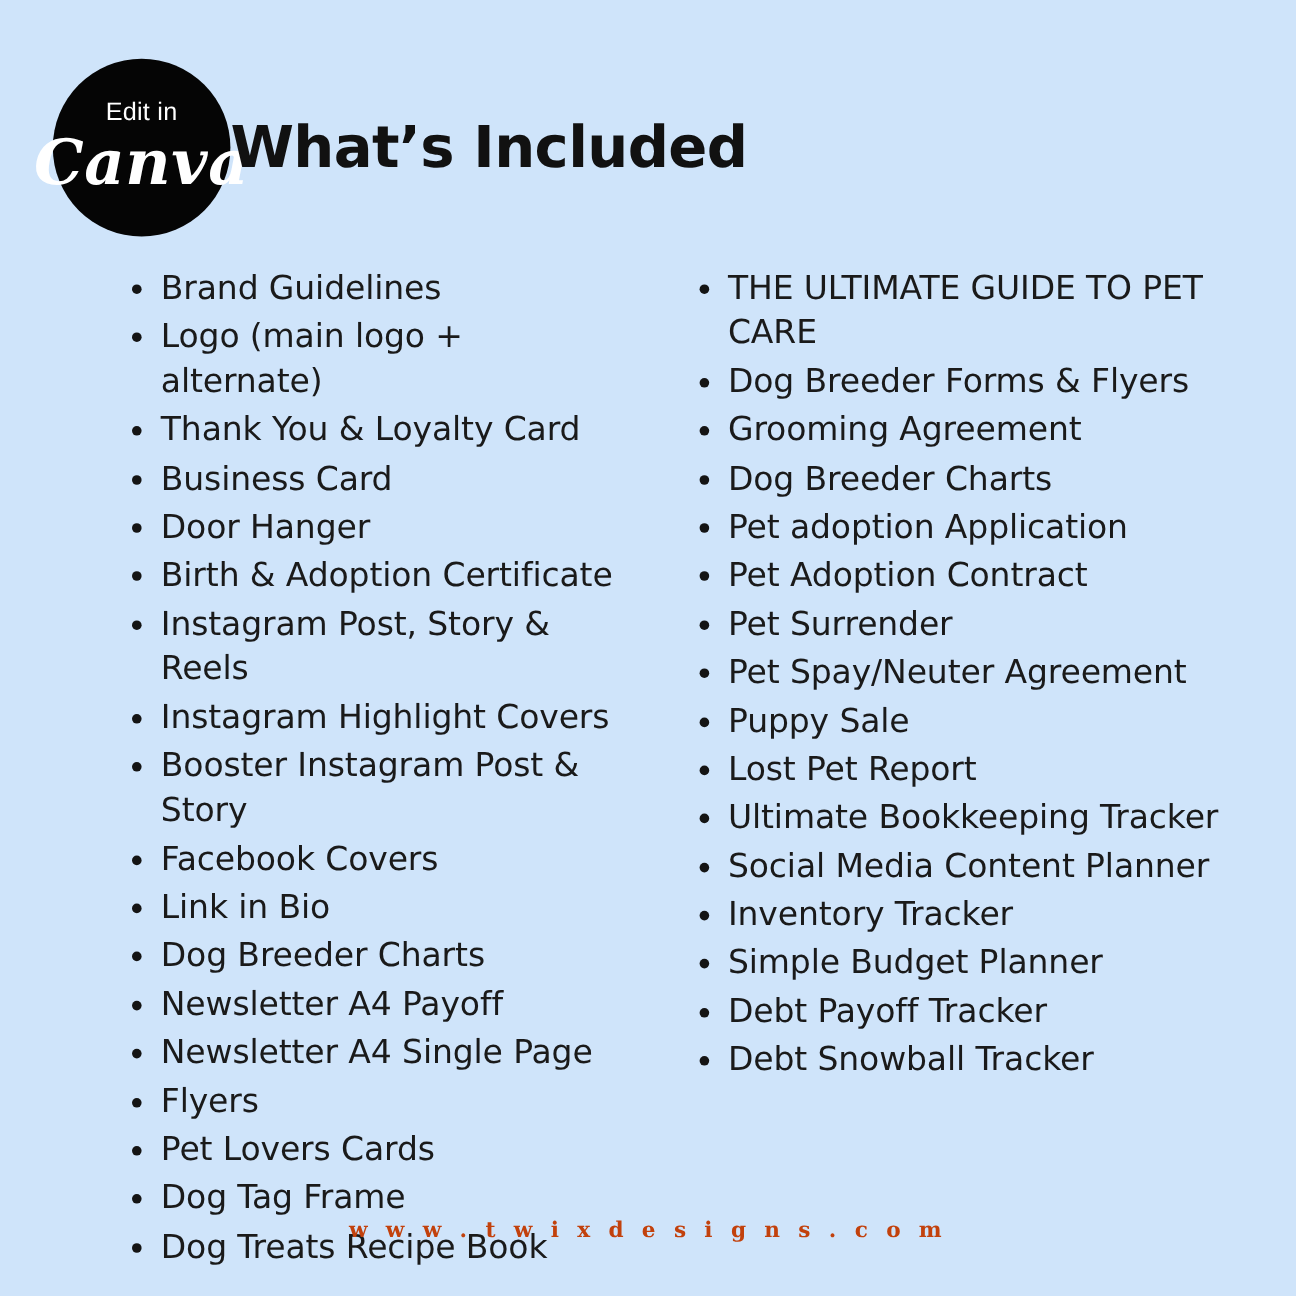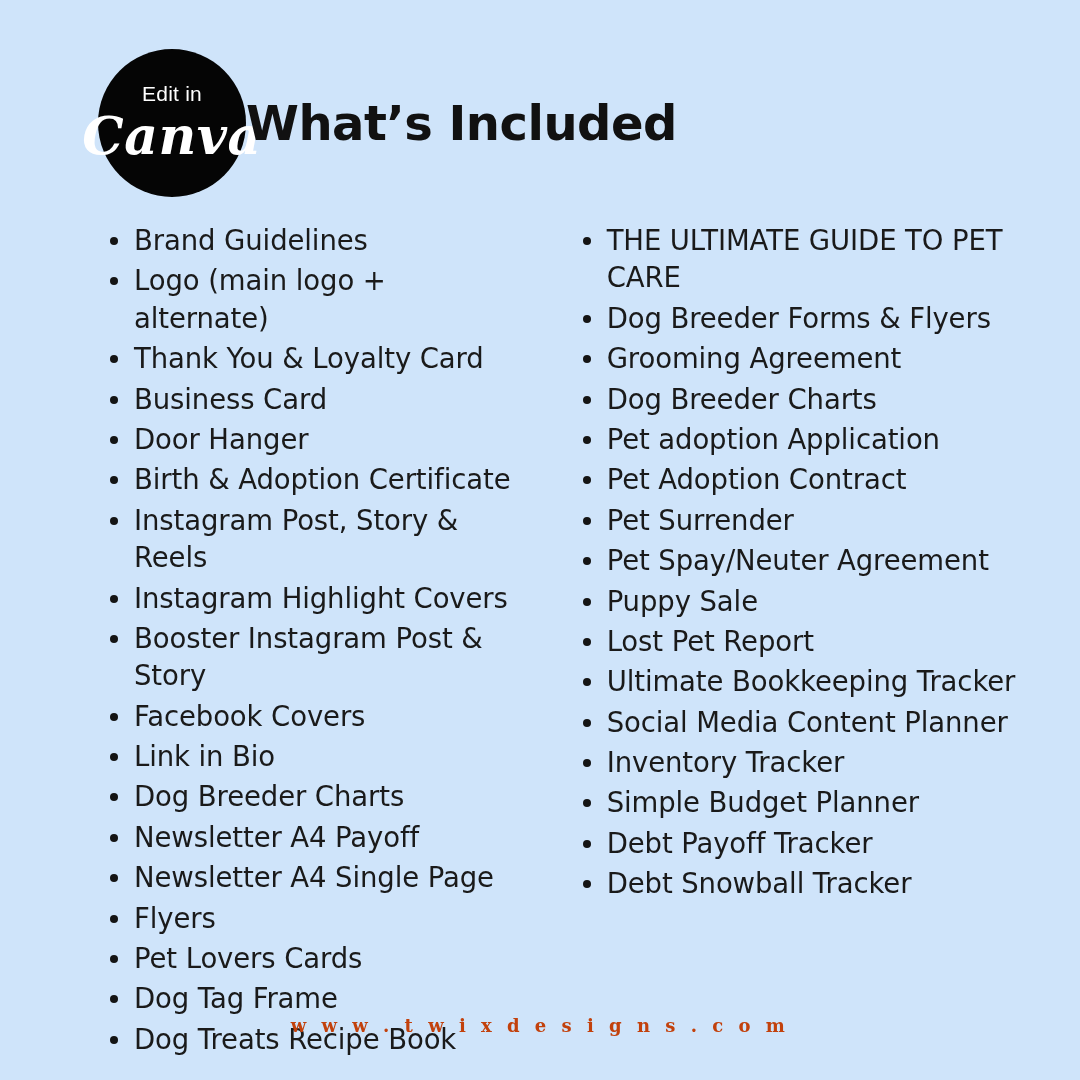--- a/index.html
+++ b/index.html
@@ -21,21 +21,21 @@
     width: 1080px;
     height: 1080px;
     position: relative;
     padding: 0;
   }
 
   
   .header {
     display: flex;
     align-items: center;
-    padding: 45px 0 0 98px;
+    padding: 45px 0 0 44px;
     height: 200px;
   }
 
   .canva-badge {
     width: 148px;
     height: 148px;
     border-radius: 50%;
     background: #050505;
     color: #ffffff;
     display: flex;

